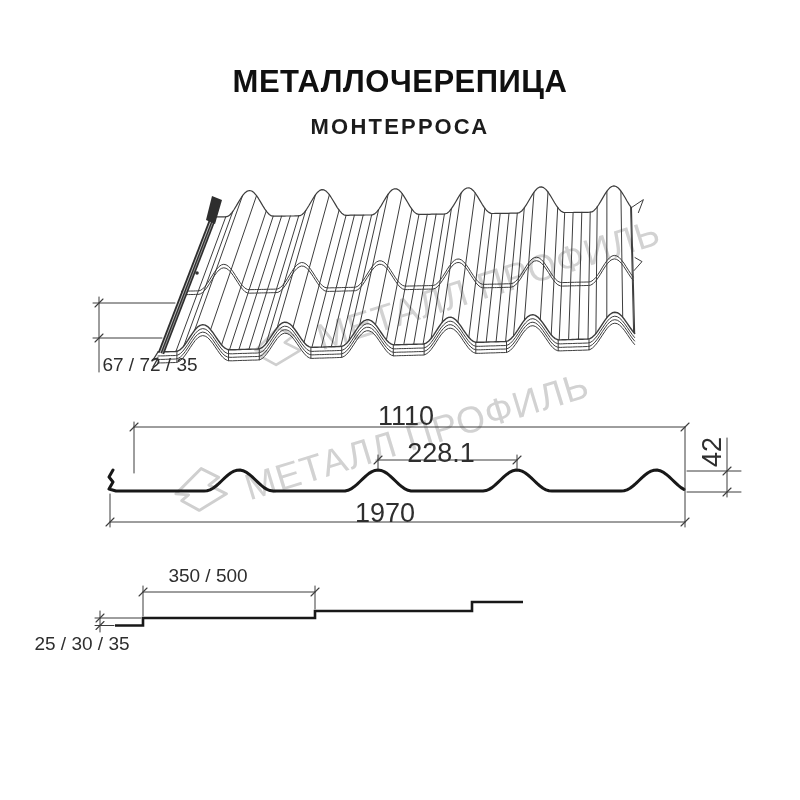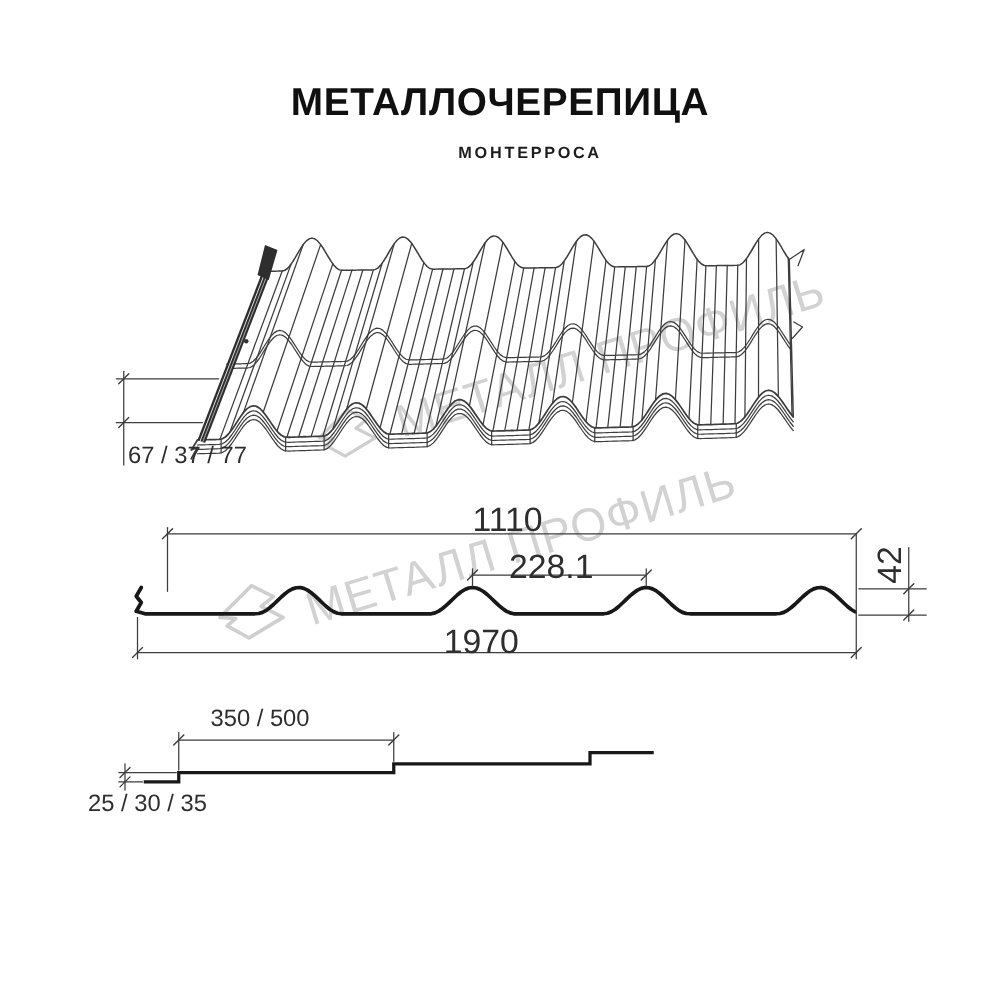--- a/index.html
+++ b/index.html
@@ -1,21 +1,21 @@
 <!DOCTYPE html>
 <html><head>
 <meta charset="utf-8">
 <style>
   html,body{margin:0;padding:0;background:#fff;}
   .stage{position:relative;width:800px;height:800px;background:#fff;overflow:hidden;
          font-family:"Liberation Sans",sans-serif;}
   .abs{position:absolute;}
   .title{left:400px;top:64px;transform:translateX(-50%);font-size:31px;font-weight:bold;
          color:#101010;letter-spacing:.5px;white-space:nowrap;}
-  .subtitle{left:424px;top:114px;transform:translateX(-50%);font-size:13px;font-weight:bold;
+  .subtitle{left:400px;top:114px;transform:translateX(-50%);font-size:22px;font-weight:bold;
          color:#1c1c1c;letter-spacing:2.2px;white-space:nowrap;}
   .dim{color:#2e2e2e;font-size:19px;font-weight:400;white-space:nowrap;
        transform:translateX(-50%);}
   .dim.big{font-size:27px;}
   .dim.rot{transform:translate(-50%,-50%) rotate(-90deg);}
   .wm-text{color:#d2d2d2;font-size:37px;font-weight:400;letter-spacing:1px;white-space:nowrap;
            transform-origin:left center;}
   svg.layer{position:absolute;left:0;top:0;}
 </style>
 </head>
@@ -146,22 +146,22 @@
         <path d="M95.0,625.5L114.0,625.5" fill="none" stroke="#3d3d3d" stroke-width="1" stroke-linejoin="round" stroke-linecap="round"></path>
         <path d="M100.0,611.0L100.0,632.0" fill="none" stroke="#3d3d3d" stroke-width="1" stroke-linejoin="round" stroke-linecap="round"></path>
         <path d="M96.0,622.0L104.0,614.0" fill="none" stroke="#3d3d3d" stroke-width="1.1" stroke-linejoin="round" stroke-linecap="round"></path>
         <path d="M96.0,629.5L104.0,621.5" fill="none" stroke="#3d3d3d" stroke-width="1.1" stroke-linejoin="round" stroke-linecap="round"></path>
       </g>
     </svg>
 
   <div class="abs title">МЕТАЛЛОЧЕРЕПИЦА</div>
   <div class="abs subtitle">МОНТЕРРОСА</div>
 
-  <div class="abs dim" style="left:150px;top:354px;">67 / 37 / 77</div>
+  <div class="abs dim" style="left:150px;top:354px;">67 / 72 / 35</div>
 
   <div class="abs dim big" style="left:406px;top:401px;">1110</div>
   <div class="abs dim big" style="left:441px;top:438px;">228.1</div>
   <div class="abs dim big rot" style="left:712px;top:452px;">42</div>
   <div class="abs dim big" style="left:385px;top:498px;">1970</div>
 
   <div class="abs dim" style="left:208px;top:565px;">350 / 500</div>
-  <div class="abs dim" style="left:82px;top:633px;margin-left:36px;">25 / 30 / 35</div>
+  <div class="abs dim" style="left:82px;top:633px;">25 / 30 / 35</div>
 </div>
 
 </body></html>

